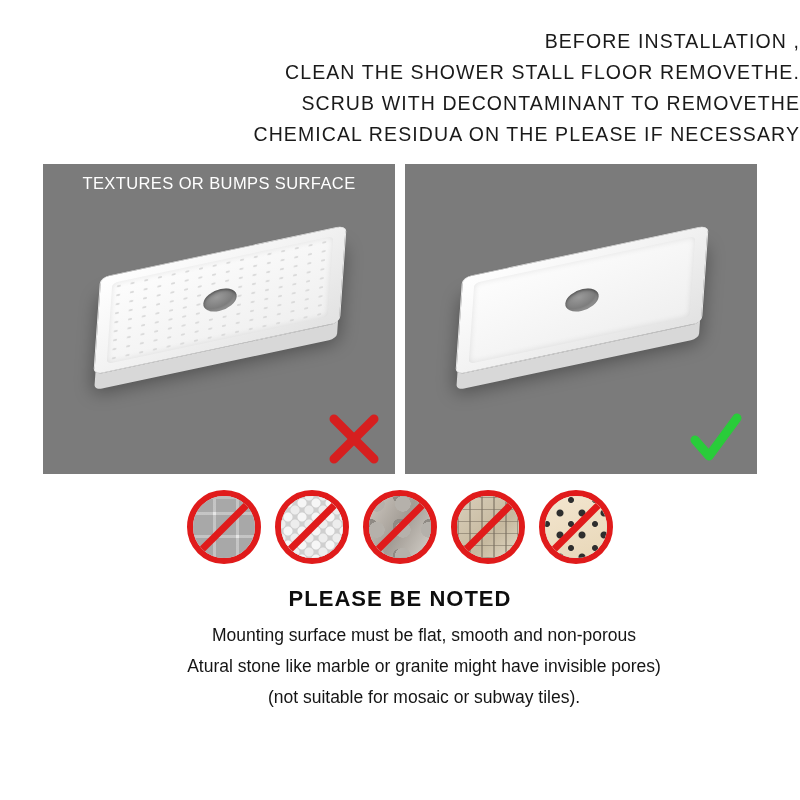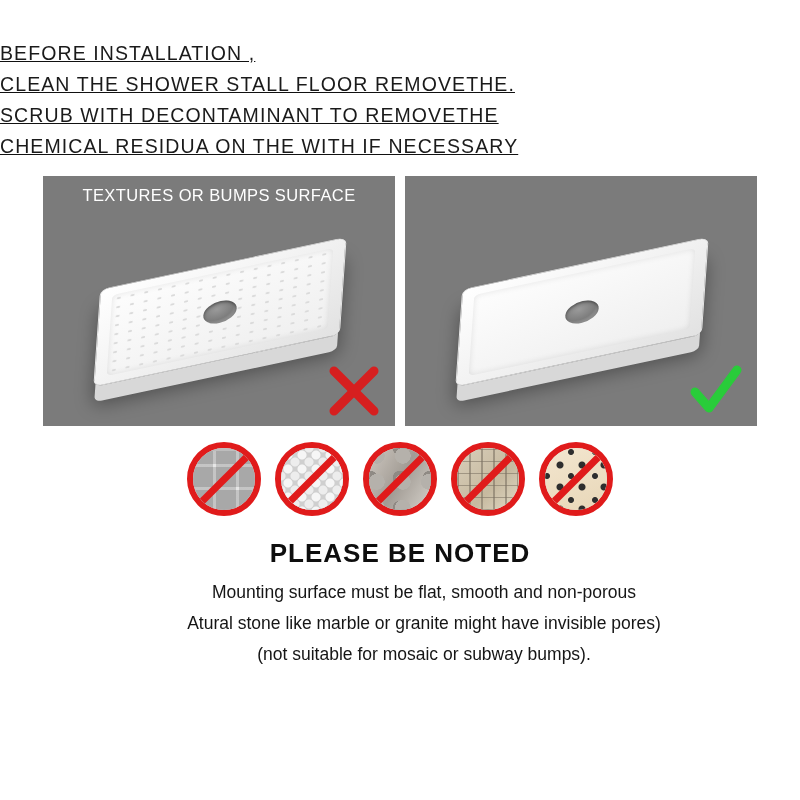--- a/index.html
+++ b/index.html
@@ -16,43 +16,42 @@
   }
   .page {
     position: relative;
     width: 800px;
     height: 800px;
     box-sizing: border-box;
   }
 
   
   .header {
-    padding-top: 38px;
-    text-align: left;
-    text-decoration: underline;
+    padding-top: 26px;
+    text-align: right;
   }
   .header-line {
     font-size: 19.5px;
     letter-spacing: 1.1px;
     line-height: 31px;
     color: #1a1a1a;
     white-space: nowrap;
   }
 
   
   .panels {
     display: flex;
     justify-content: center;
     gap: 10px;
     margin-top: 14px;
   }
   .panel {
     position: relative;
     width: 352px;
-    height: 250px;
+    height: 310px;
     background: #7b7b7b;
     overflow: hidden;
   }
   .panel-title {
     position: absolute;
     top: 10px;
     left: 0;
     right: 0;
     text-align: center;
     color: #ffffff;
@@ -183,21 +182,21 @@
     height: 7px;
     margin-left: -39px;
     margin-top: -3.5px;
     background: #e01b1b;
     transform: rotate(-45deg);
   }
 
   
   .note-title {
     text-align: center;
-    font-size: 26px;
+    font-size: 22px;
     font-weight: bold;
     letter-spacing: 1px;
     margin-top: 22px;
     color: #0e0e0e;
   }
   .note-line {
     text-align: center;
     font-size: 17.5px;
     line-height: 31px;
     color: #151515;
@@ -209,21 +208,21 @@
 </style>
 </head>
 <body>
 
 <div class="page">
 
   <div class="header">
     <div class="header-line">BEFORE INSTALLATION ,</div>
     <div class="header-line">CLEAN THE SHOWER STALL FLOOR REMOVETHE.</div>
     <div class="header-line">SCRUB WITH DECONTAMINANT TO REMOVETHE</div>
-    <div class="header-line">CHEMICAL RESIDUA ON THE WITH IF NECESSARY</div>
+    <div class="header-line">CHEMICAL RESIDUA ON THE PLEASE IF NECESSARY</div>
   </div>
 
   <div class="panels">
 
     <div class="panel">
       <div class="panel-title">TEXTURES OR BUMPS SURFACE</div>
       <div class="tray-wrap">
         <div class="tray">
           <div class="tray-inner">
             <div class="tray-bumps"></div>
@@ -276,16 +275,16 @@
     <div class="no-icon">
       <div class="tex tex-spot"></div>
       <div class="no-slash"></div>
     </div>
   </div>
 
   <div class="note-title">PLEASE BE NOTED</div>
   <div class="notes">
     <div class="note-line">Mounting surface must be flat, smooth and non-porous</div>
     <div class="note-line">Atural stone like marble or granite might have invisible pores)</div>
-    <div class="note-line">(not suitable for mosaic or subway bumps).</div>
+    <div class="note-line">(not suitable for mosaic or subway tiles).</div>
   </div>
 
 </div>
 
 </body></html>

